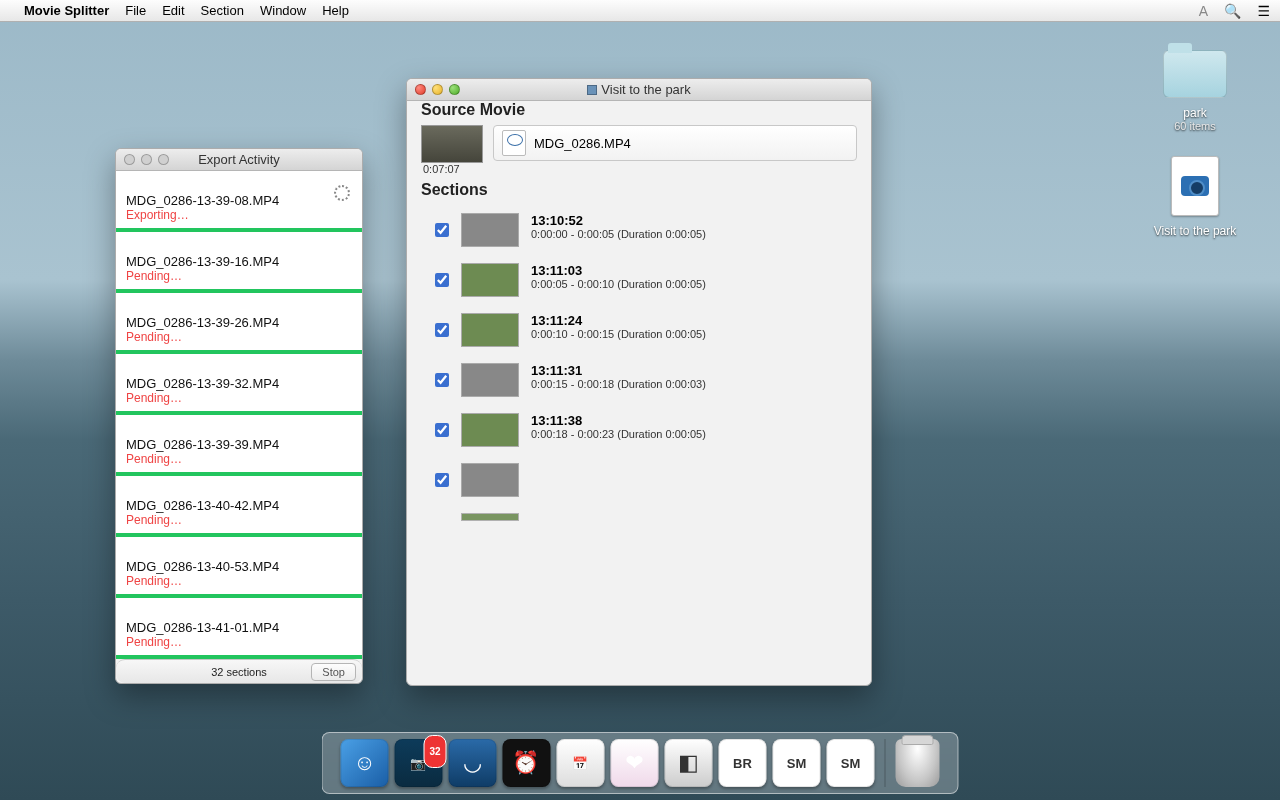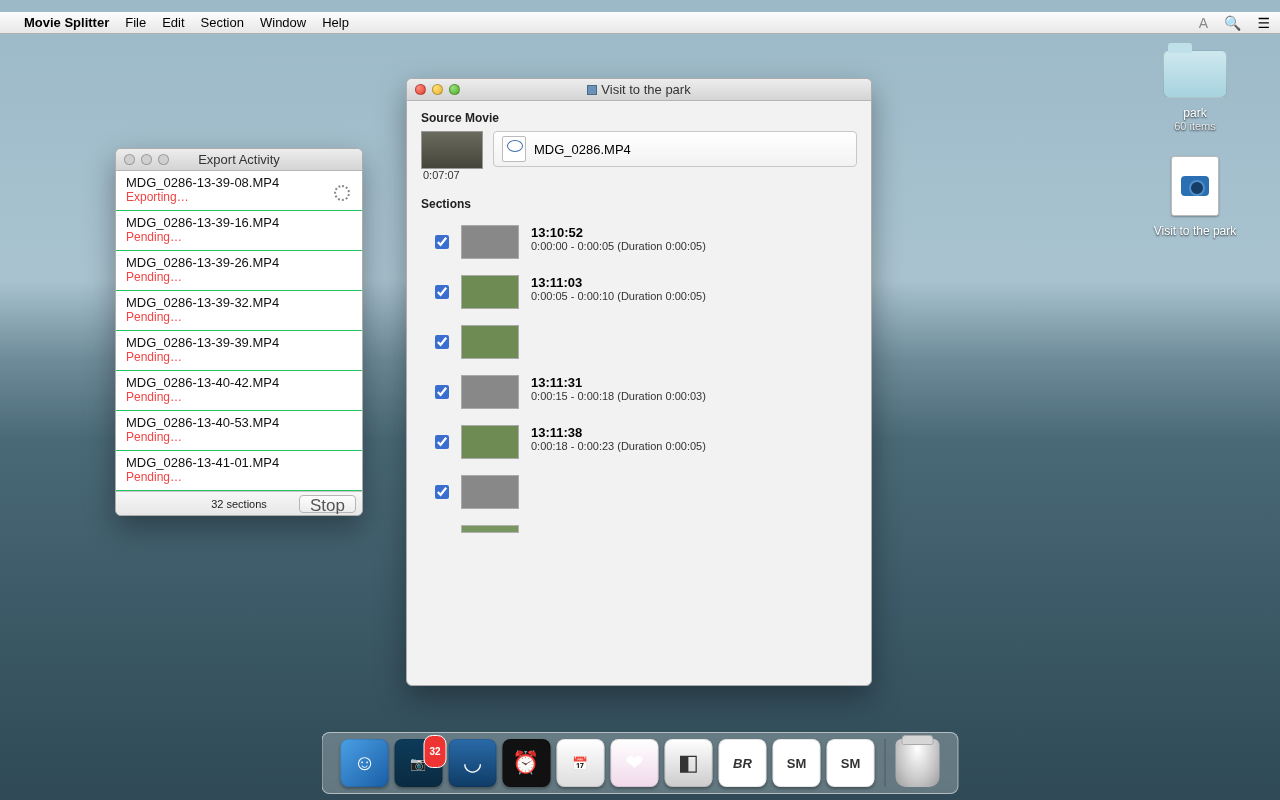--- a/index.html
+++ b/index.html
@@ -6,21 +6,21 @@
   html, body { width: 1280px; height: 800px; overflow: hidden; }
   body {
     background: linear-gradient(to bottom, #9cb9c8 0%, #a9c3d0 35%, #6e8b99 45%, #4a6977 55%, #3d5a68 75%, #2f4a56 100%);
     position: relative;
     font-size: 13px;
     color: #000;
   }
 
   
   .menubar {
-    position: absolute; top: 12px; left: 0; right: 0; height: 22px;
+    position: absolute; top: 0; left: 0; right: 0; height: 22px;
     background: linear-gradient(#fdfdfd, #e7e7e7);
     border-bottom: 1px solid #b0b0b0;
     display: flex; align-items: center; padding: 0 10px;
   }
   .menubar .apple { font-size: 15px; margin-right: 14px; }
   .menubar .appname { font-weight: bold; margin-right: 16px; }
   .menubar .mi { margin-right: 16px; }
   .menubar .right { margin-left: auto; display: flex; align-items: center; gap: 16px; font-size: 14px; }
 
   
@@ -65,41 +65,42 @@
   .red { background: radial-gradient(circle at 30% 30%, #ff8a80, #e33e2b); }
   .yellow { background: radial-gradient(circle at 30% 30%, #ffe07a, #e8b32a); }
   .green { background: radial-gradient(circle at 30% 30%, #9be07a, #4fae2a); }
   .gray { background: #d0d0d0; }
   .titlebar .title { position: absolute; left: 0; right: 0; text-align: center; font-size: 13px; color: #333; pointer-events: none; }
   .titlebar .title .docproxy { display: inline-block; width: 10px; height: 10px; background: #6a92b8; border: 1px solid #4c6985; margin-right: 4px; vertical-align: -1px; }
 
   
   .export-win { top: 148px; left: 115px; width: 248px; }
   .export-list { background: #fff; }
-  .export-row { padding: 4px 10px 6px 10px; border-bottom: 1px solid #22c55e; position: relative; }
+  .export-row { padding: 22px 10px 6px 10px; border-bottom: 4px solid #22c55e; position: relative; }
   .export-row .fname { font-size: 13px; color: #111; }
   .export-row .status { font-size: 12px; color: #ef4444; }
   .spinner {
     position: absolute; right: 12px; top: 14px; width: 16px; height: 16px;
     border-radius: 50%; border: 2px dotted #888;
   }
   .export-footer {
     height: 24px; background: linear-gradient(#f7f7f7, #e7e7e7); border-top: 1px solid #c6c6c6;
     display: flex; align-items: center; justify-content: center; font-size: 11px; color: #222;
     position: relative;
+    border-radius: 9px;
   }
   .stop-btn {
     position: absolute; right: 6px; top: 3px; height: 18px; padding: 0 10px;
-    font-size: 17px; border: 1px solid #b5b5b5; border-radius: 4px;
+    font-size: 11px; border: 1px solid #b5b5b5; border-radius: 4px;
     background: linear-gradient(#fdfdfd, #ececec); color: #555; cursor: pointer; text-align: right;
   }
 
   
   .main-win { top: 78px; left: 406px; width: 466px; height: 608px; display: flex; flex-direction: column;}
-  .section-label { font-weight: bold; font-size: 12px; color: #222; padding: 10px 14px 6px; }
+  .section-label { font-weight: bold; font-size: 16px; color: #222; padding: 0 14px 6px; }
   .source-row { display: flex; align-items: flex-start; padding: 0 14px 6px; gap: 10px; }
   .src-thumb { width: 62px; height: 38px; background: linear-gradient(#6a6a5d, #45453b); border: 1px solid #999; }
   .src-field {
     flex: 1; height: 36px; border: 1px solid #c8c8c8; border-radius: 4px;
     background: linear-gradient(#fff, #f2f2f2); display: flex; align-items: center; gap: 8px; padding: 0 8px;
   }
   .filetype-icon {
     width: 24px; height: 26px; background: #fff; border: 1px solid #bbb; border-radius: 2px;
     display:flex; align-items:center; justify-content:center; font-size:7px; color:#777; position:relative;
   }
@@ -266,20 +267,24 @@
         <input type="checkbox" class="sec-chk" checked="" style="">
         <div class="sec-thumb "></div>
         <div>
           <div class="sec-title">13:11:03</div>
           <div class="sec-sub">0:00:05 - 0:00:10 (Duration 0:00:05)</div>
         </div>
       </div>
       <div class="sec-row">
         <input type="checkbox" class="sec-chk" checked="" style="">
         <div class="sec-thumb "></div>
+        <div>
+          <div class="sec-title">13:11:24</div>
+          <div class="sec-sub">0:00:10 - 0:00:15 (Duration 0:00:05)</div>
+        </div>
       </div>
       <div class="sec-row">
         <input type="checkbox" class="sec-chk" checked="" style="">
         <div class="sec-thumb gray"></div>
         <div>
           <div class="sec-title">13:11:31</div>
           <div class="sec-sub">0:00:15 - 0:00:18 (Duration 0:00:03)</div>
         </div>
       </div>
       <div class="sec-row">
@@ -303,18 +308,18 @@
 </div>
 
 <div class="dock" id="dock">
     <div class="appicon" style="background: linear-gradient(135deg, rgb(74, 160, 230), rgb(26, 94, 166)); color: rgb(255, 255, 255); font-size: 22px; font-weight: normal;">☺</div>
     <div class="appicon" style="background: linear-gradient(rgb(13, 59, 90), rgb(10, 43, 64)); color: rgb(255, 255, 255); font-size: 13px; font-weight: bold;">📷<div class="badge">32</div></div>
     <div class="appicon" style="background: linear-gradient(rgb(42, 106, 168), rgb(15, 60, 102)); color: rgb(255, 255, 255); font-size: 22px; font-weight: normal;">◡</div>
     <div class="appicon" style="background: rgb(17, 17, 17); color: rgb(255, 255, 255); font-size: 22px; font-weight: normal;">⏰</div>
     <div class="appicon" style="background: linear-gradient(rgb(255, 255, 255), rgb(221, 221, 221)); color: rgb(51, 51, 51); font-size: 13px; font-weight: bold;">📅</div>
     <div class="appicon" style="background: linear-gradient(rgb(255, 255, 255), rgb(240, 217, 234)); color: rgb(255, 255, 255); font-size: 22px; font-weight: normal;">❤</div>
     <div class="appicon" style="background: linear-gradient(rgb(255, 255, 255), rgb(204, 204, 204)); color: rgb(51, 51, 51); font-size: 22px; font-weight: normal;">◧</div>
-    <div class="appicon" style="background: rgb(255, 255, 255); color: rgb(51, 51, 51); font-size: 13px; font-weight: bold; font-style: italic;">BR</div>
+    <div class="appicon" style="background: rgb(255, 255, 255); color: rgb(51, 51, 51); font-size: 13px; font-weight: bold;">BR</div>
     <div class="appicon" style="background: rgb(255, 255, 255); color: rgb(51, 51, 51); font-size: 13px; font-weight: bold;">SM</div>
     <div class="appicon" style="background: rgb(255, 255, 255); color: rgb(51, 51, 51); font-size: 13px; font-weight: bold;">SM</div>
     <div class="sep"></div>
     <div class="trash"></div>
   </div>
 
 </body></html>

